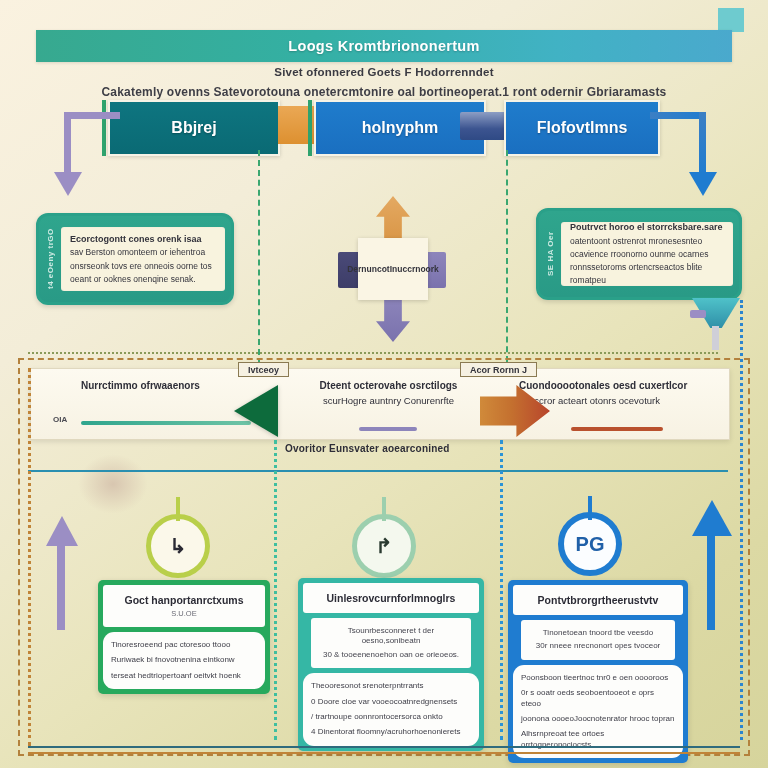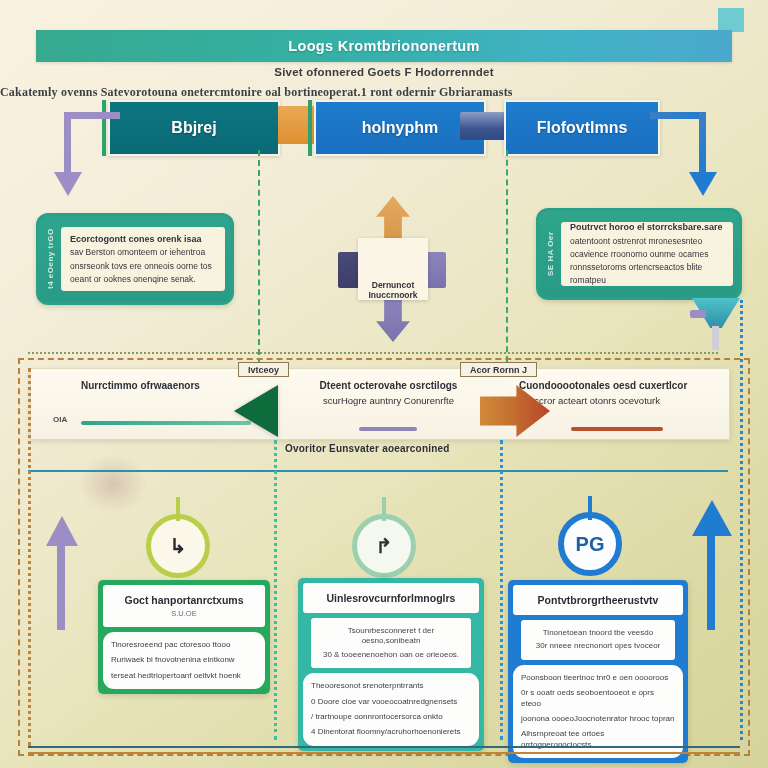--- a/index.html
+++ b/index.html
@@ -26,22 +26,22 @@
   }
   .title-banner span {
     color: #ffffff; font-size: 14.5px; font-weight: bold;
     text-shadow: 0 1px 2px rgba(0,0,0,.22); letter-spacing: .3px;
   }
   .subtitle-1 {
     left: 0; top: 66px; width: 768px; text-align: center;
     font-size: 11.5px; font-weight: bold; color: #3a3a42;
   }
   .subtitle-2 {
-    left: 0; top: 85px; width: 768px; text-align: left;
-    font-size: 12px; font-weight: bold; color: #3e3e46; font-family: Liberation Serif, serif;
+    left: 0; top: 85px; width: 768px; text-align: center;
+    font-size: 12px; font-weight: bold; color: #3e3e46;
   }
 
   
   .stage-row { left: 108px; top: 100px; width: 552px; height: 56px; }
   .stage-box {
     position: absolute; top: 0; height: 56px;
     display: flex; align-items: center; justify-content: center;
     border: 2.5px solid #f6f3e6;
     box-shadow: 0 1px 4px rgba(0,0,0,.16);
   }
@@ -99,21 +99,21 @@
     display: flex; flex-direction: column; justify-content: center; gap: 2.5px;
   }
   .callout .panel .l { font-size: 8.5px; color: #33333c; line-height: 1.25; }
   .callout .panel .l.first { font-weight: bold; font-size: 9px; }
 
   
   .hub { left: 344px; top: 238px; width: 96px; height: 62px; }
   .hub .core {
     position: absolute; left: 14px; top: 0; width: 70px; height: 62px;
     background: #faf5e4; box-shadow: 0 1px 4px rgba(0,0,0,.18);
-    display: flex; flex-direction: column; align-items: center; justify-content: flex-end; gap: 0;
+    display: flex; flex-direction: row; align-items: center; justify-content: center; gap: 0;
   }
   .hub .core span { font-size: 8.5px; font-weight: bold; color: #33333c; line-height: 1.2; }
   .hub-arrow { position: absolute; }
   .hub-up {
     left: 32px; top: -42px; width: 34px; height: 46px;
     background: linear-gradient(180deg,#e4a962,#d99646);
     clip-path: polygon(50% 0, 100% 45%, 76% 45%, 76% 100%, 24% 100%, 24% 45%, 0 45%);
   }
   .hub-down {
     left: 32px; top: 58px; width: 34px; height: 46px;

